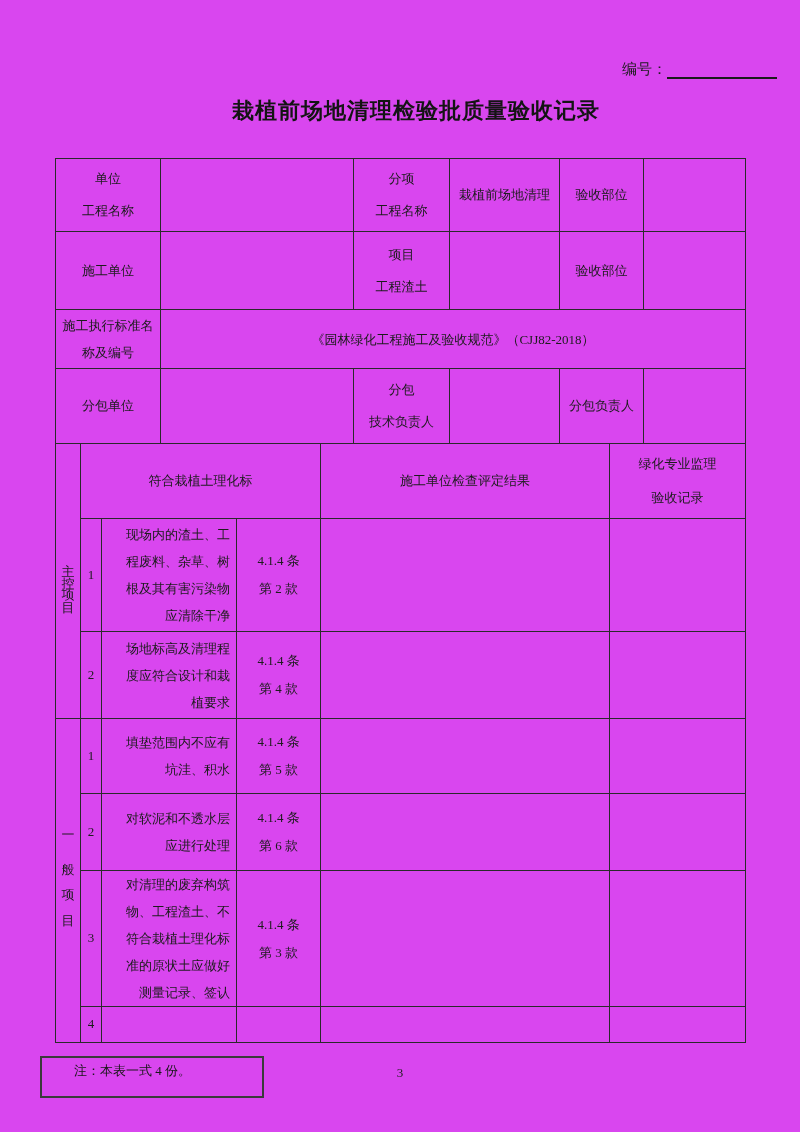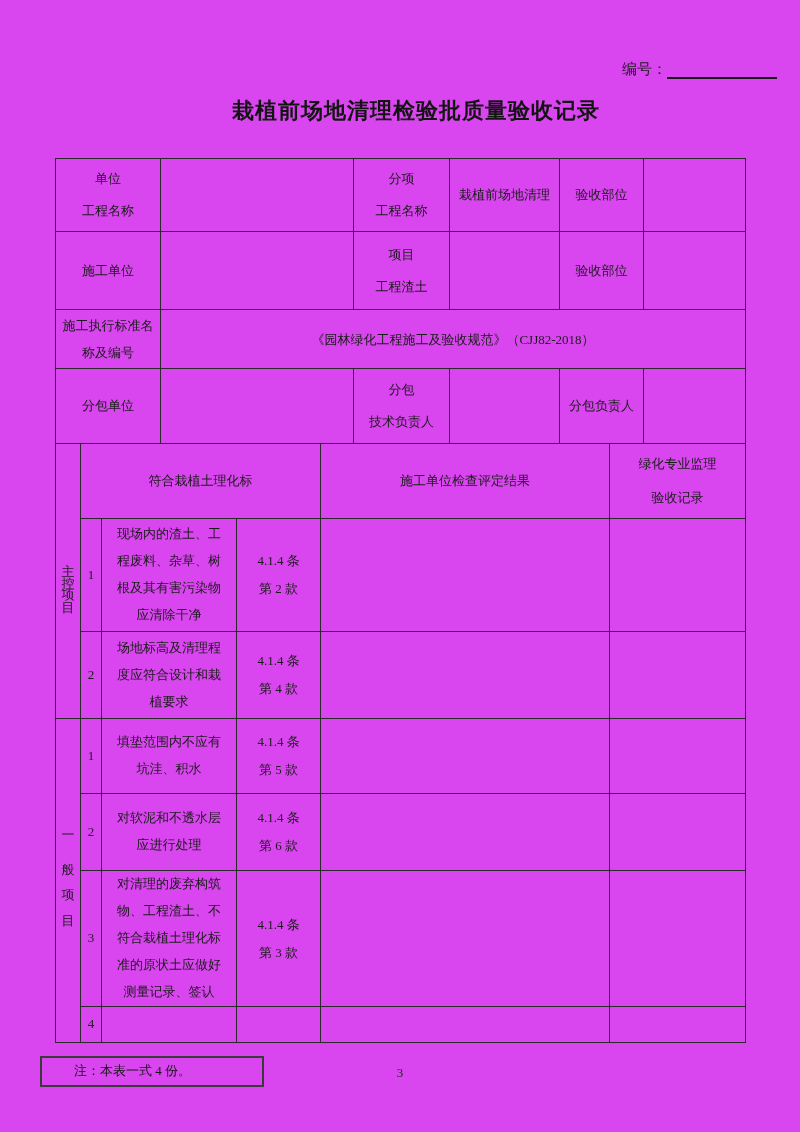--- a/index.html
+++ b/index.html
@@ -20,31 +20,31 @@
   .check-table { margin-top:-1px; }
   td { border:1px solid #2a2a2a; font-size:13px; color:#1c1c1c; vertical-align:middle;
        text-align:center; white-space:pre-line; padding:2px 3px; box-sizing:border-box;
        overflow:hidden; }
 
   .info-table td { line-height:32px; }
   .info-table tr.r3 td { line-height:27px; }
 
   .check-table td.hdr { line-height:34px; }
   .check-table td.num { line-height:1.4; }
-  .check-table td.desc { text-align:center; padding:0 6px; line-height:27px;font-family:Liberation Mono, monospace; }
+  .check-table td.desc { text-align:right; padding:0 6px; line-height:27px; }
   .check-table td.clause { line-height:28px; }
 
   td.section { padding:0; }
   .vert { writing-mode:vertical-rl; text-orientation:upright; display:inline-block;
           font-size:13px; line-height:1; color:#1c1c1c; }
   .v-main { letter-spacing:13px; }
   .v-general { letter-spacing:26px; }
 
   
-  .note { position:absolute; left:40px; top:1056px; width:224px; height:31px; box-sizing:border-box;
+  .note { position:absolute; left:40px; top:1056px; width:224px; height:42px; box-sizing:border-box;
           border:2px solid #3a3a3a; font-size:13px; line-height:26px; padding-left:32px; color:#181818; }
   .pageno { position:absolute; top:1065px; left:0; width:800px; text-align:center; font-size:13px; color:#222; }
 </style>
 </head>
 <body>
 
 <div class="page">
 
   <div class="serial">
     <span>编号：</span><span class="serial-line"></span>

